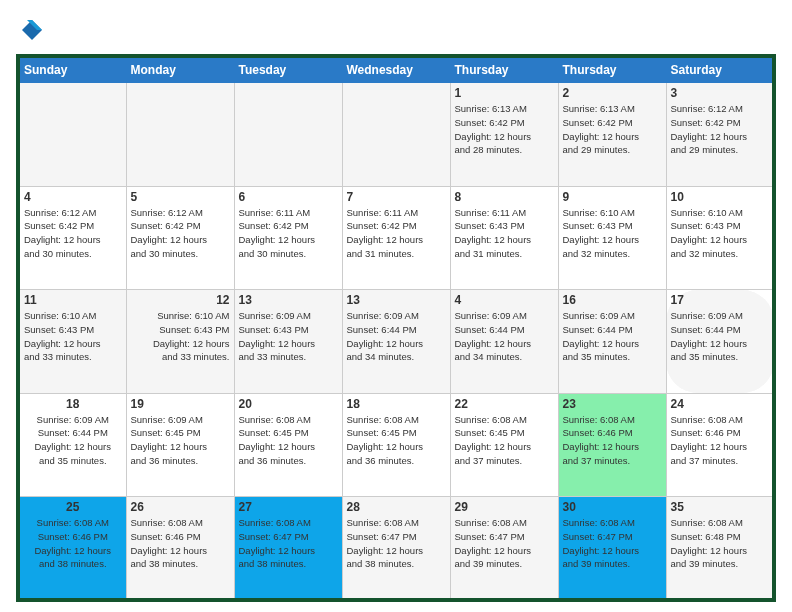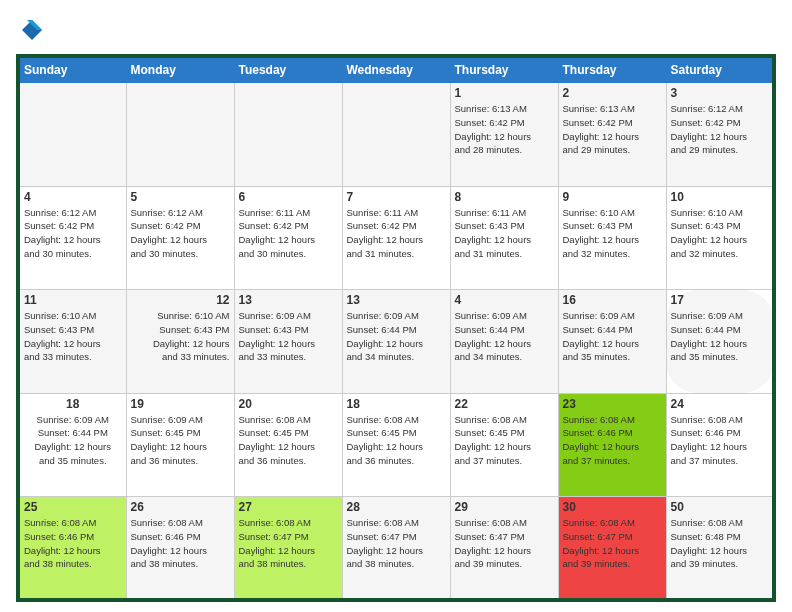--- a/index.html
+++ b/index.html
@@ -289,80 +289,80 @@
 Daylight: 12 hours
 and 36 minutes.</div>
           </td>
           <td style="background: rgb(255, 255, 255);">
             <span class="day-num">22</span>
             <div class="day-info" style="white-space: pre-line;">Sunrise: 6:08 AM
 Sunset: 6:45 PM
 Daylight: 12 hours
 and 37 minutes.</div>
           </td>
-          <td style="background: #84cc16;">
+          <td style="background: #86efac;">
             <span class="day-num">23</span>
             <div class="day-info" style="white-space: pre-line;">Sunrise: 6:08 AM
 Sunset: 6:46 PM
 Daylight: 12 hours
 and 37 minutes.</div>
           </td>
           <td style="background: rgb(255, 255, 255);">
             <span class="day-num">24</span>
             <div class="day-info" style="white-space: pre-line;">Sunrise: 6:08 AM
 Sunset: 6:46 PM
 Daylight: 12 hours
 and 37 minutes.</div>
           </td>
         </tr>
         <tr style="background: rgb(245, 245, 245);">
-          <td style="background: #bef264;">
+          <td style="background: #0ea5e9; text-align: center;">
             <span class="day-num">25</span>
             <div class="day-info" style="white-space: pre-line;">Sunrise: 6:08 AM
 Sunset: 6:46 PM
 Daylight: 12 hours
 and 38 minutes.</div>
           </td>
           <td style="background: rgb(245, 245, 245);">
             <span class="day-num">26</span>
             <div class="day-info" style="white-space: pre-line;">Sunrise: 6:08 AM
 Sunset: 6:46 PM
 Daylight: 12 hours
 and 38 minutes.</div>
           </td>
-          <td style="background: #bef264; margin-left: 12px;">
+          <td style="background: #0ea5e9; margin-left: 12px;">
             <span class="day-num">27</span>
             <div class="day-info" style="white-space: pre-line;">Sunrise: 6:08 AM
 Sunset: 6:47 PM
 Daylight: 12 hours
 and 38 minutes.</div>
           </td>
           <td style="background: rgb(245, 245, 245);">
             <span class="day-num">28</span>
             <div class="day-info" style="white-space: pre-line;">Sunrise: 6:08 AM
 Sunset: 6:47 PM
 Daylight: 12 hours
 and 38 minutes.</div>
           </td>
           <td style="background: rgb(245, 245, 245);">
             <span class="day-num">29</span>
             <div class="day-info" style="white-space: pre-line;">Sunrise: 6:08 AM
 Sunset: 6:47 PM
 Daylight: 12 hours
 and 39 minutes.</div>
           </td>
-          <td style="background: #ef4444;">
+          <td style="background: #0ea5e9;">
             <span class="day-num">30</span>
             <div class="day-info" style="white-space: pre-line;">Sunrise: 6:08 AM
 Sunset: 6:47 PM
 Daylight: 12 hours
 and 39 minutes.</div>
           </td>
           <td style="background: rgb(245, 245, 245);">
-            <span class="day-num">50</span>
+            <span class="day-num">35</span>
             <div class="day-info" style="white-space: pre-line;">Sunrise: 6:08 AM
 Sunset: 6:48 PM
 Daylight: 12 hours
 and 39 minutes.</div>
           </td>
         </tr>
       </tbody>
   </table>
 </div>
 

